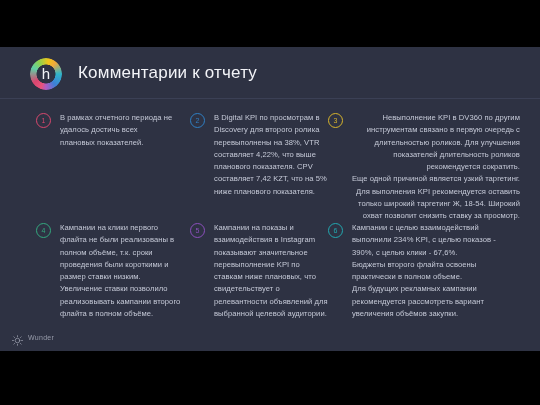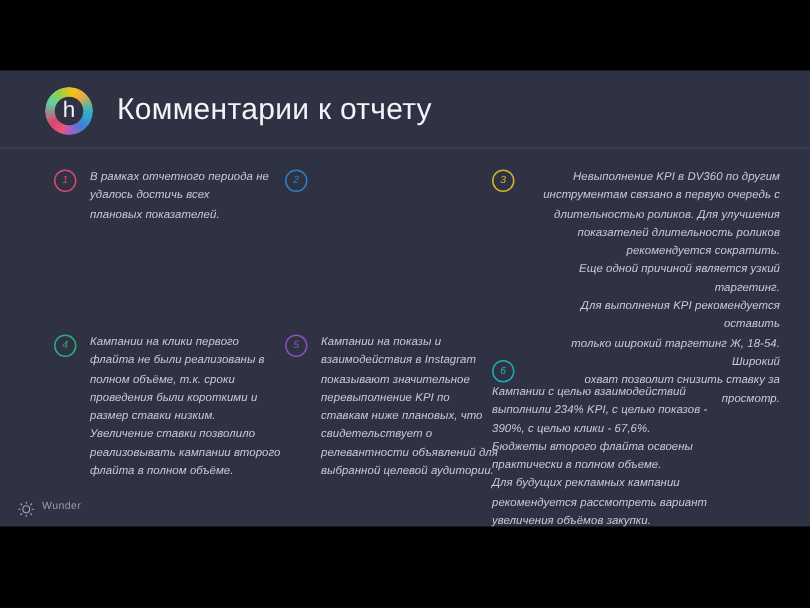--- a/index.html
+++ b/index.html
@@ -82,46 +82,45 @@
     box-sizing: border-box;
   }
   #title {
     position: absolute;
     left: 78px;
     top: 0;
     height: 52px;
     display: flex;
     align-items: center;
     color: #f3f4f8;
-    font-size: 20px;
+    font-size: 17px;
     font-weight: 400;
     letter-spacing: 0.2px;
     white-space: nowrap;
   }
 
   
   #grid {
     position: absolute;
     left: 0;
     top: 53px;
     width: 460px;
     height: 229px;
-    font-style: italic;
   }
   .cell {
     position: absolute;
     display: flex;
     align-items: flex-start;
   }
   .cell.c1 { left: 36px;  top: 12px;  width: 155px; }
   .cell.c2 { left: 190px; top: 12px;  width: 160px; }
   .cell.c3 { left: 328px; top: 12px;  width: 192px; text-align: right; }
   .cell.c4 { left: 36px;  top: 122px; width: 155px; }
   .cell.c5 { left: 190px; top: 122px; width: 160px; }
-  .cell.c6 { left: 328px; top: 139px; width: 192px; flex-direction: column; }
+  .cell.c6 { left: 328px; top: 122px; width: 192px; }
 
   .badge {
     flex: 0 0 auto;
     width: 13px;
     height: 13px;
     border-radius: 50%;
     border: 1px solid #888;
     margin-top: 1px;
     margin-right: 9px;
     display: flex;
@@ -178,20 +177,27 @@
 
       <div class="cell c1">
         <span class="badge" style="border-color: rgb(217, 72, 110); color: rgb(217, 72, 110);">1</span>
         <span class="ctext">В рамках отчетного периода не
 удалось достичь всех
 плановых показателей.</span>
       </div>
 
       <div class="cell c2">
         <span class="badge" style="border-color: rgb(47, 127, 196); color: rgb(47, 127, 196);">2</span>
+        <span class="ctext">В Digital KPI по просмотрам в
+Discovery для второго ролика
+перевыполнены на 38%, VTR
+составляет 4,22%, что выше
+планового показателя. CPV
+составляет 7,42 KZT, что на 5%
+ниже планового показателя.</span>
       </div>
 
       <div class="cell c3">
         <span class="badge" style="border-color: rgb(215, 180, 44); color: rgb(215, 180, 44);">3</span>
         <span class="ctext">Невыполнение KPI в DV360 по другим
 инструментам связано в первую очередь с
 длительностью роликов. Для улучшения
 показателей длительность роликов
 рекомендуется сократить.
 Еще одной причиной является узкий таргетинг.

